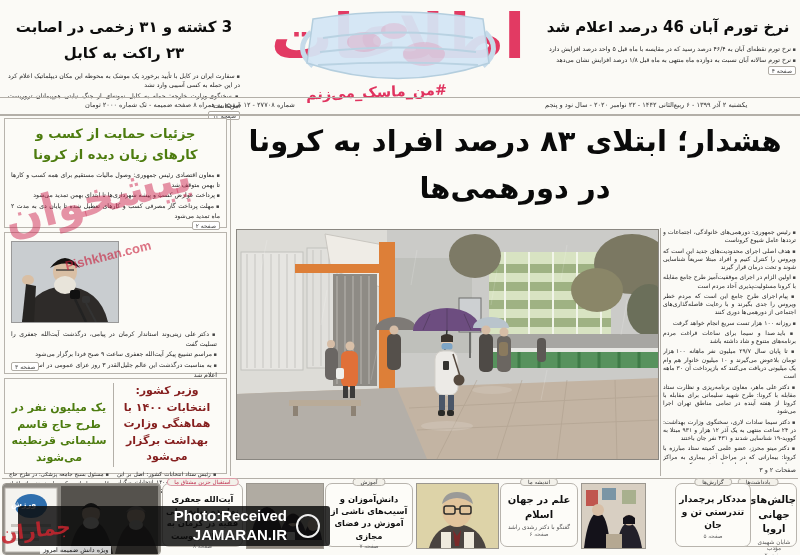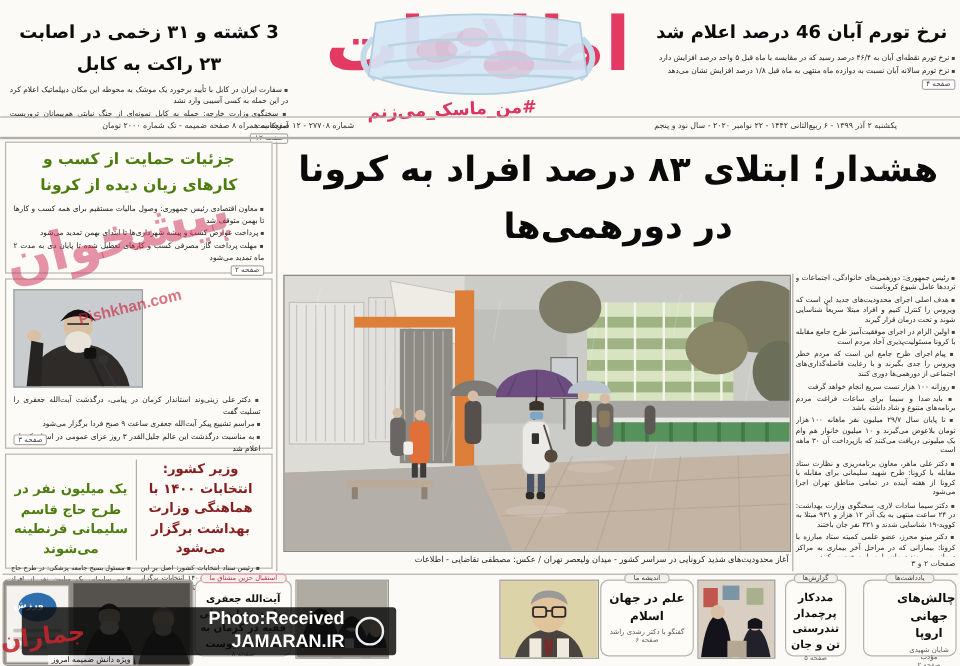--- a/index.html
+++ b/index.html
@@ -258,21 +258,20 @@
           <line x1="90" y1="60" x2="84" y2="95"></line>
         <line x1="180" y1="20" x2="174" y2="55"></line>
           <line x1="260" y1="40" x2="254" y2="75"></line>
         <line x1="330" y1="15" x2="324" y2="50"></line>
           <line x1="390" y1="70" x2="384" y2="105"></line>
         <line x1="140" y1="120" x2="134" y2="150"></line>
           <line x1="310" y1="140" x2="304" y2="170"></line>
       </g>
     </svg>
   </div>
-  <div class="photo-caption">آغاز محدودیت‌های شدید کرونایی در سراسر کشور - میدان ولیعصر تهران / عکس: مصطفی تقاضایی - اطلاعات</div>
 
   <div class="right-col">
     <div class="b-item">رئیس جمهوری: دورهمی‌های خانوادگی، اجتماعات و ترددها عامل شیوع کروناست</div>
     <div class="b-item">هدف اصلی اجرای محدودیت‌های جدید این است که ویروس را کنترل کنیم و افراد مبتلا سریعاً شناسایی شوند و تحت درمان قرار گیرند</div>
     <div class="b-item">اولین الزام در اجرای موفقیت‌آمیز طرح جامع مقابله با کرونا مسئولیت‌پذیری آحاد مردم است</div>
     <div class="b-item">پیام اجرای طرح جامع این است که مردم خطر ویروس را جدی بگیرند و با رعایت فاصله‌گذاری‌های اجتماعی از دورهمی‌ها دوری کنند</div>
     <div class="b-item">روزانه ۱۰۰ هزار تست سریع انجام خواهد گرفت</div>
     <div class="b-item">باید صدا و سیما برای ساعات فراغت مردم برنامه‌های متنوع و شاد داشته باشد</div>
     <div class="b-item">تا پایان سال ۲۹/۷ میلیون نفر ماهانه ۱۰۰ هزار تومان بلاعوض می‌گیرند و ۱۰ میلیون خانوار هم وام یک میلیونی دریافت می‌کنند که بازپرداخت آن ۳۰ ماهه است</div>
     <div class="b-item">دکتر علی ماهر، معاون برنامه‌ریزی و نظارت ستاد مقابله با کرونا: طرح شهید سلیمانی برای مقابله با کرونا از هفته آینده در تمامی مناطق تهران اجرا می‌شود</div>
@@ -334,21 +333,21 @@
     </div>
   </div>
 
   <div class="cell" style="left:719px;width:78px;padding-left:32px;">
     <div class="pill">یادداشت‌ها</div>
     <div class="cell-title">چالش‌های جهانی اروپا</div>
     <div class="cell-sub">شایان شهیدی مؤدب</div>
     <div class="cell-page">صفحه ۲</div>
   </div>
 
-  <div class="cell" style="left:654px;width:51px;">
+  <div class="cell" style="left:675px;width:76px;">
     <div class="pill">گزارش‌ها</div>
     <div class="cell-title" style="font-size:9px;">مددکار پرچمدار تندرستی تن و جان</div>
     <div class="cell-page">صفحه ۵</div>
   </div>
 
   <div class="pcell" style="left:581px;width:63px;">
     <svg width="63" height="64" viewBox="0 0 63 64">
       <rect width="63" height="64" fill="#d8cfc2"></rect>
       <rect x="4" y="6" width="12" height="16" fill="#c0564e"></rect>
       <rect x="20" y="4" width="14" height="12" fill="#7a95a5"></rect>
@@ -377,20 +376,25 @@
       <path d="M25,20 Q27,8 40,8 Q54,8 56,20 Q48,14 40,14 Q32,14 25,20 Z" fill="#9a9a98"></path>
       <rect x="27" y="22" width="11" height="8" rx="2" fill="none" stroke="#2a2a28" stroke-width="1.5"></rect>
       <rect x="43" y="22" width="11" height="8" rx="2" fill="none" stroke="#2a2a28" stroke-width="1.5"></rect>
       <line x1="38" y1="25" x2="43" y2="25" stroke="#2a2a28" stroke-width="1.5"></line>
       <path d="M36,46 L40,52 L44,46 L42,62 L38,62 Z" fill="#7a2a2a"></path>
       <rect x="24" y="48" width="10" height="16" fill="#efeadd"></rect>
       <rect x="47" y="48" width="10" height="16" fill="#efeadd"></rect>
     </svg>
   </div>
 
+  <div class="cell" style="left:325px;width:88px;">
+    <div class="pill">آموزش</div>
+    <div class="cell-title small">دانش‌آموزان و آسیب‌های ناشی از آموزش در فضای مجازی</div>
+    <div class="cell-page">صفحه ۷</div>
+  </div>
 
   <div class="pcell" style="left:246px;width:76px;">
     <svg width="76" height="64" viewBox="0 0 76 64">
       <rect width="76" height="64" fill="#b0aba2"></rect>
       <path d="M2,64 Q6,28 20,26 Q34,28 38,64 Z" fill="#17151a"></path>
       <ellipse cx="20" cy="30" rx="6.5" ry="7" fill="#d8bfa6"></ellipse>
       <path d="M12,28 Q20,18 28,28 L28,36 Q20,32 12,36 Z" fill="#0d0c10"></path>
       <path d="M30,64 Q34,34 46,32 Q58,34 62,64 Z" fill="#201d26"></path>
       <ellipse cx="46" cy="36" rx="6" ry="6.5" fill="#d8bfa6"></ellipse>
       <path d="M39,34 Q46,25 53,34 L53,41 Q46,37 39,41 Z" fill="#0d0c10"></path>

